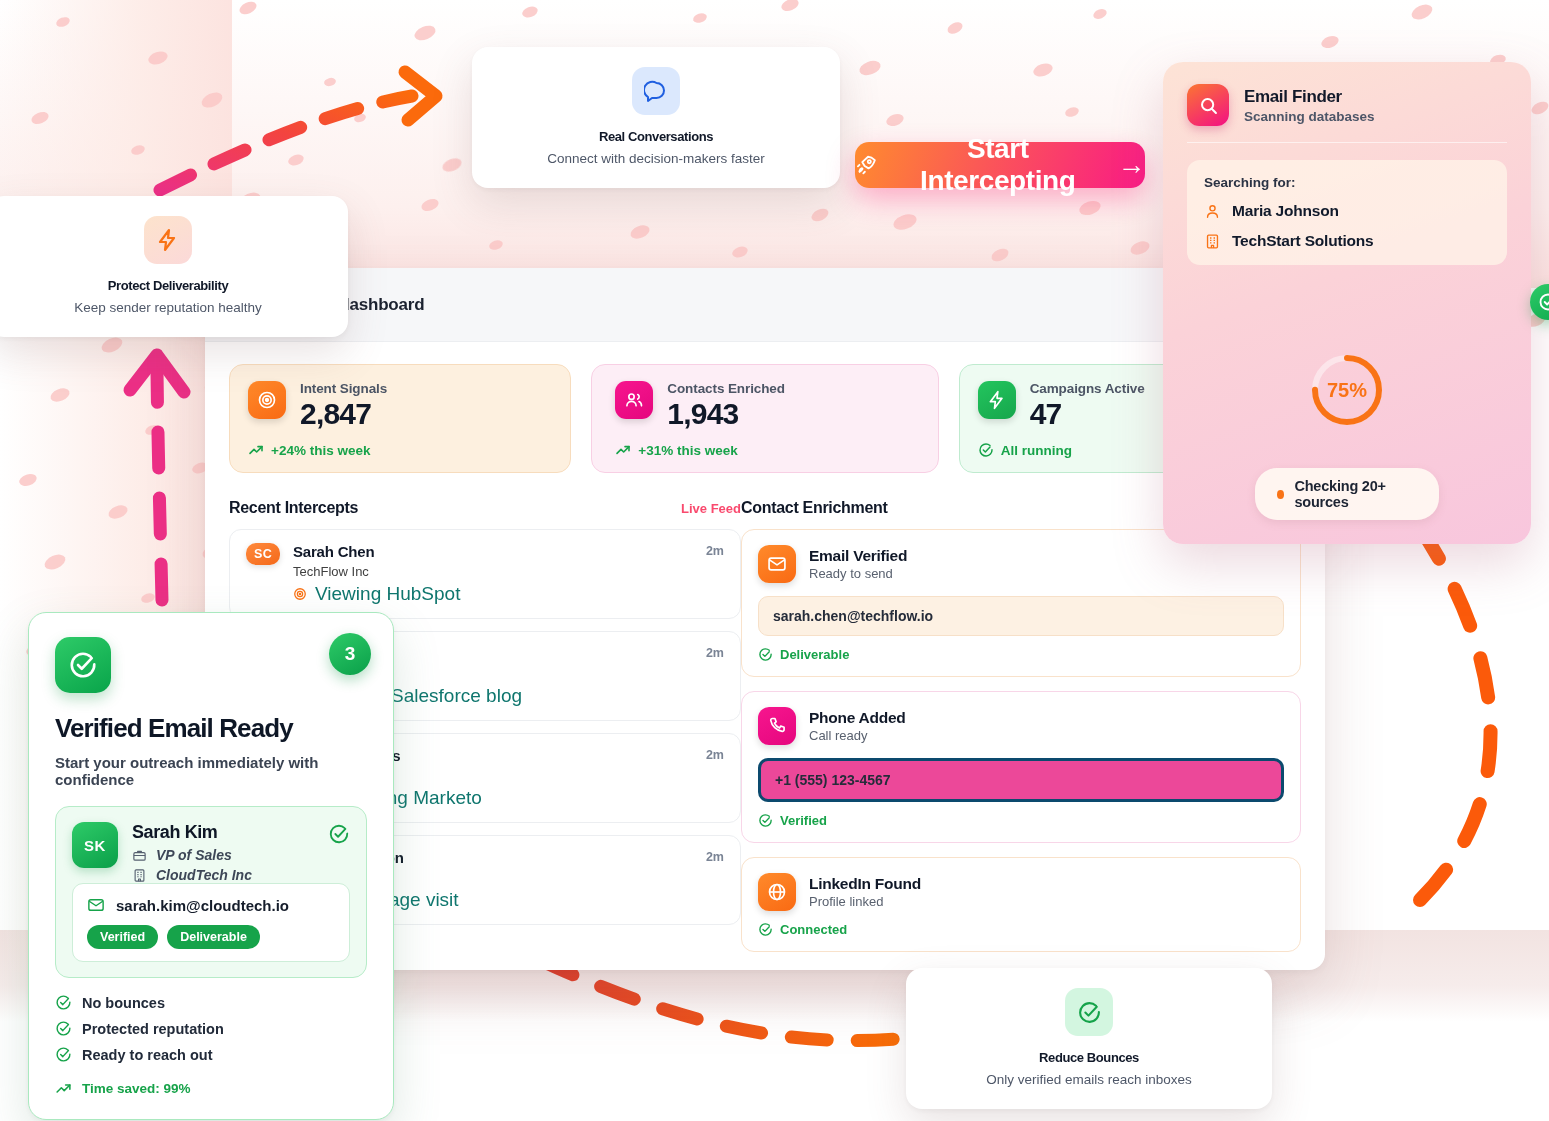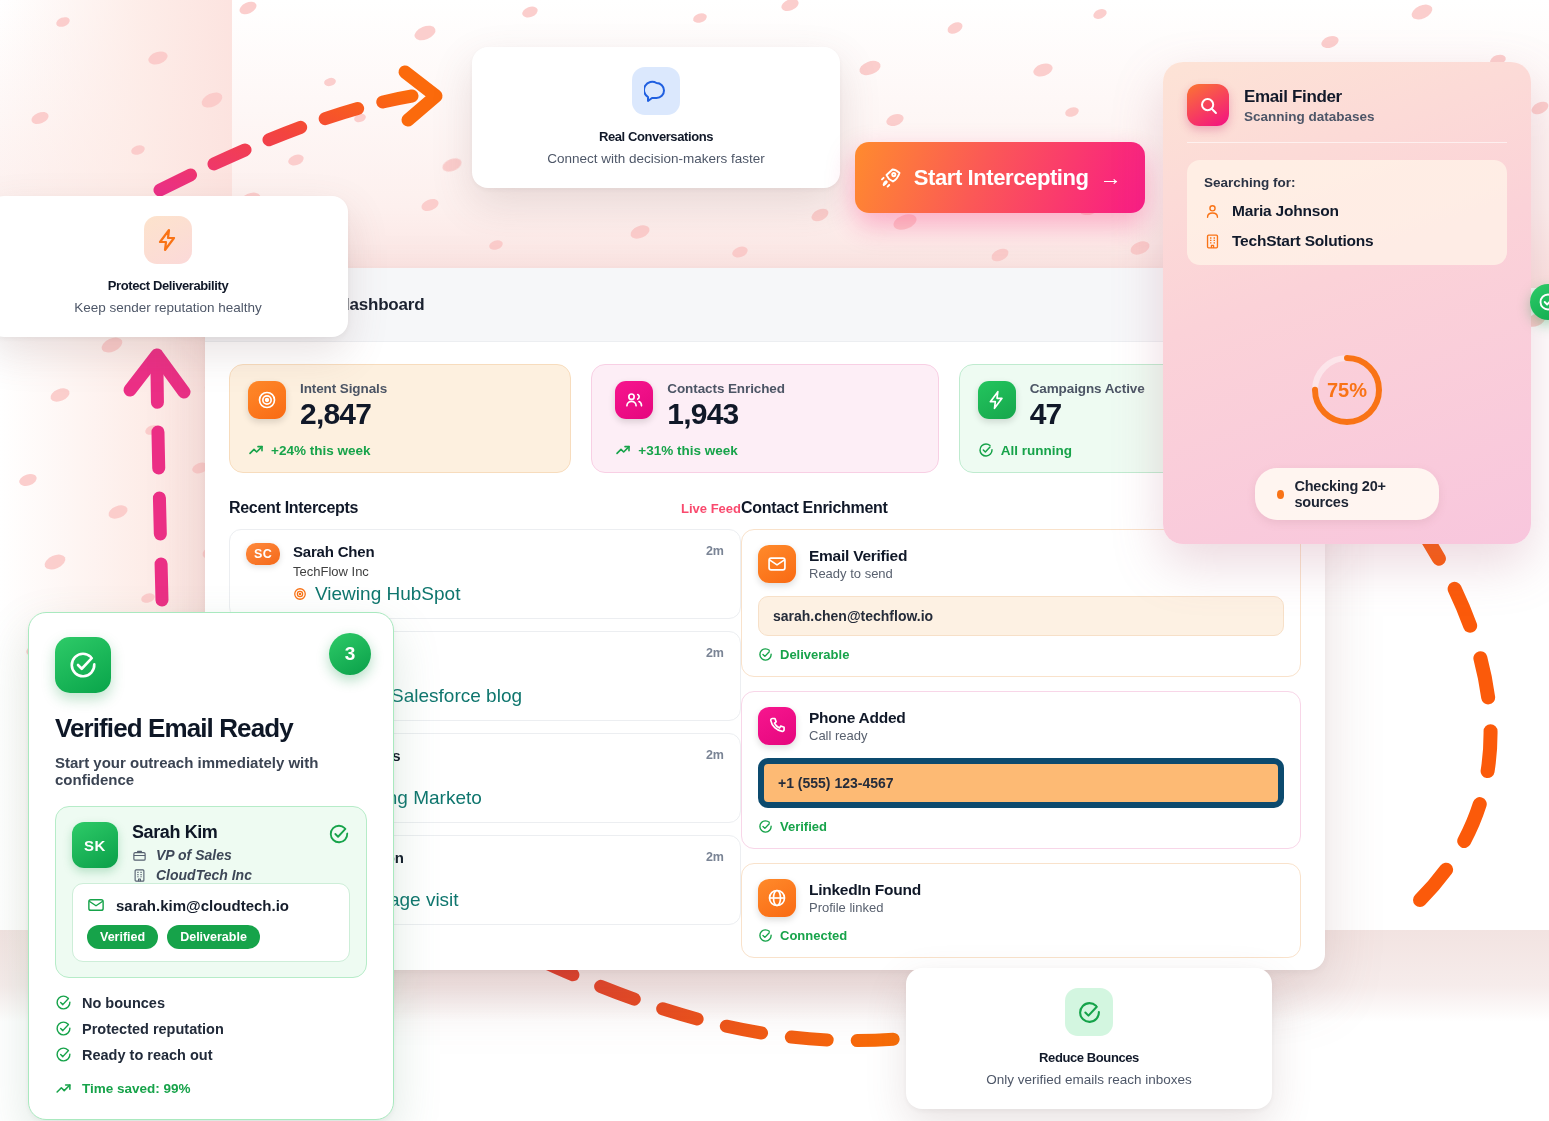--- a/index.html
+++ b/index.html
@@ -77,43 +77,43 @@
   .enr.pink   { border-color:#f8d6e8; }
   .enr-top { display:flex; align-items:center; gap:13px; }
   .enr-ico { width:38px; height:38px; border-radius:11px; flex:0 0 38px;
              display:flex; align-items:center; justify-content:center;
              box-shadow:0 3px 7px rgba(0,0,0,.14); }
   .enr-title { font-size:15.5px; font-weight:bold; color:#101828; letter-spacing:-.25px; }
   .enr-sub { font-size:13px; color:#59616f; margin-top:1px; }
   .enr-field { margin-top:13px; border-radius:10px; padding:11px 14px;
                font-size:14px; font-weight:600; color:#252c3a; }
   .f-orange { background:#fdf1e3; border:1px solid #f7e0c8; }
-  .f-pink   { background:#fdba74; border:6px solid #0c4a6e; }
+  .f-pink   { background:#ec4899; border:3px solid #0c4a6e; }
   .enr-foot { display:flex; align-items:center; gap:7px; margin-top:11px;
               font-size:13px; font-weight:bold; color:#17a34a; }
 
   
   .feat { position:absolute; background:#fff; border-radius:16px; padding:20px 24px 22px 24px;
           box-shadow:0 16px 42px rgba(120,80,80,.16), 0 2px 6px rgba(0,0,0,.05);
           text-align:center; z-index:20; }
   .feat-ico { width:48px; height:48px; border-radius:13px; margin:0 auto 14px auto;
               display:flex; align-items:center; justify-content:center; }
   .feat-title { font-size:13px; font-weight:bold; color:#101828; letter-spacing:-.4px; }
   .feat-sub { font-size:13.5px; color:#4e5768; margin-top:7px; }
 
   #feat-conv { left:472px; top:47px; width:368px; }
   #feat-deliv { left:-12px; top:196px; width:360px; }
   #feat-bounce { left:906px; top:968px; width:366px; }
 
   
   .cta {
-    position:absolute; left:855px; top:142px; width:290px; height:71px;
+    position:absolute; left:855px; top:142px; width:290px; height:46px;
     border-radius:14px; border:none; cursor:pointer;
     background:linear-gradient(110deg,#ff8b2e 0%,#fb5a55 42%,#f91a85 100%);
-    color:#fff; font-size:22px; font-weight:bold; letter-spacing:-.4px;
+    color:#fff; font-size:28px; font-weight:bold; letter-spacing:-.4px;
     display:flex; align-items:center; justify-content:center; gap:11px;
     box-shadow:0 12px 28px rgba(249,40,120,.34);
     z-index:25; font-family:"Liberation Sans", sans-serif;
   }
 
   
   #finder {
     position:absolute; left:1163px; top:62px; width:368px; height:482px;
     border-radius:20px; z-index:30; padding:22px 24px;
     background:linear-gradient(160deg,#fde3d6 0%,#fbd2d8 45%,#f8c6dd 100%);

